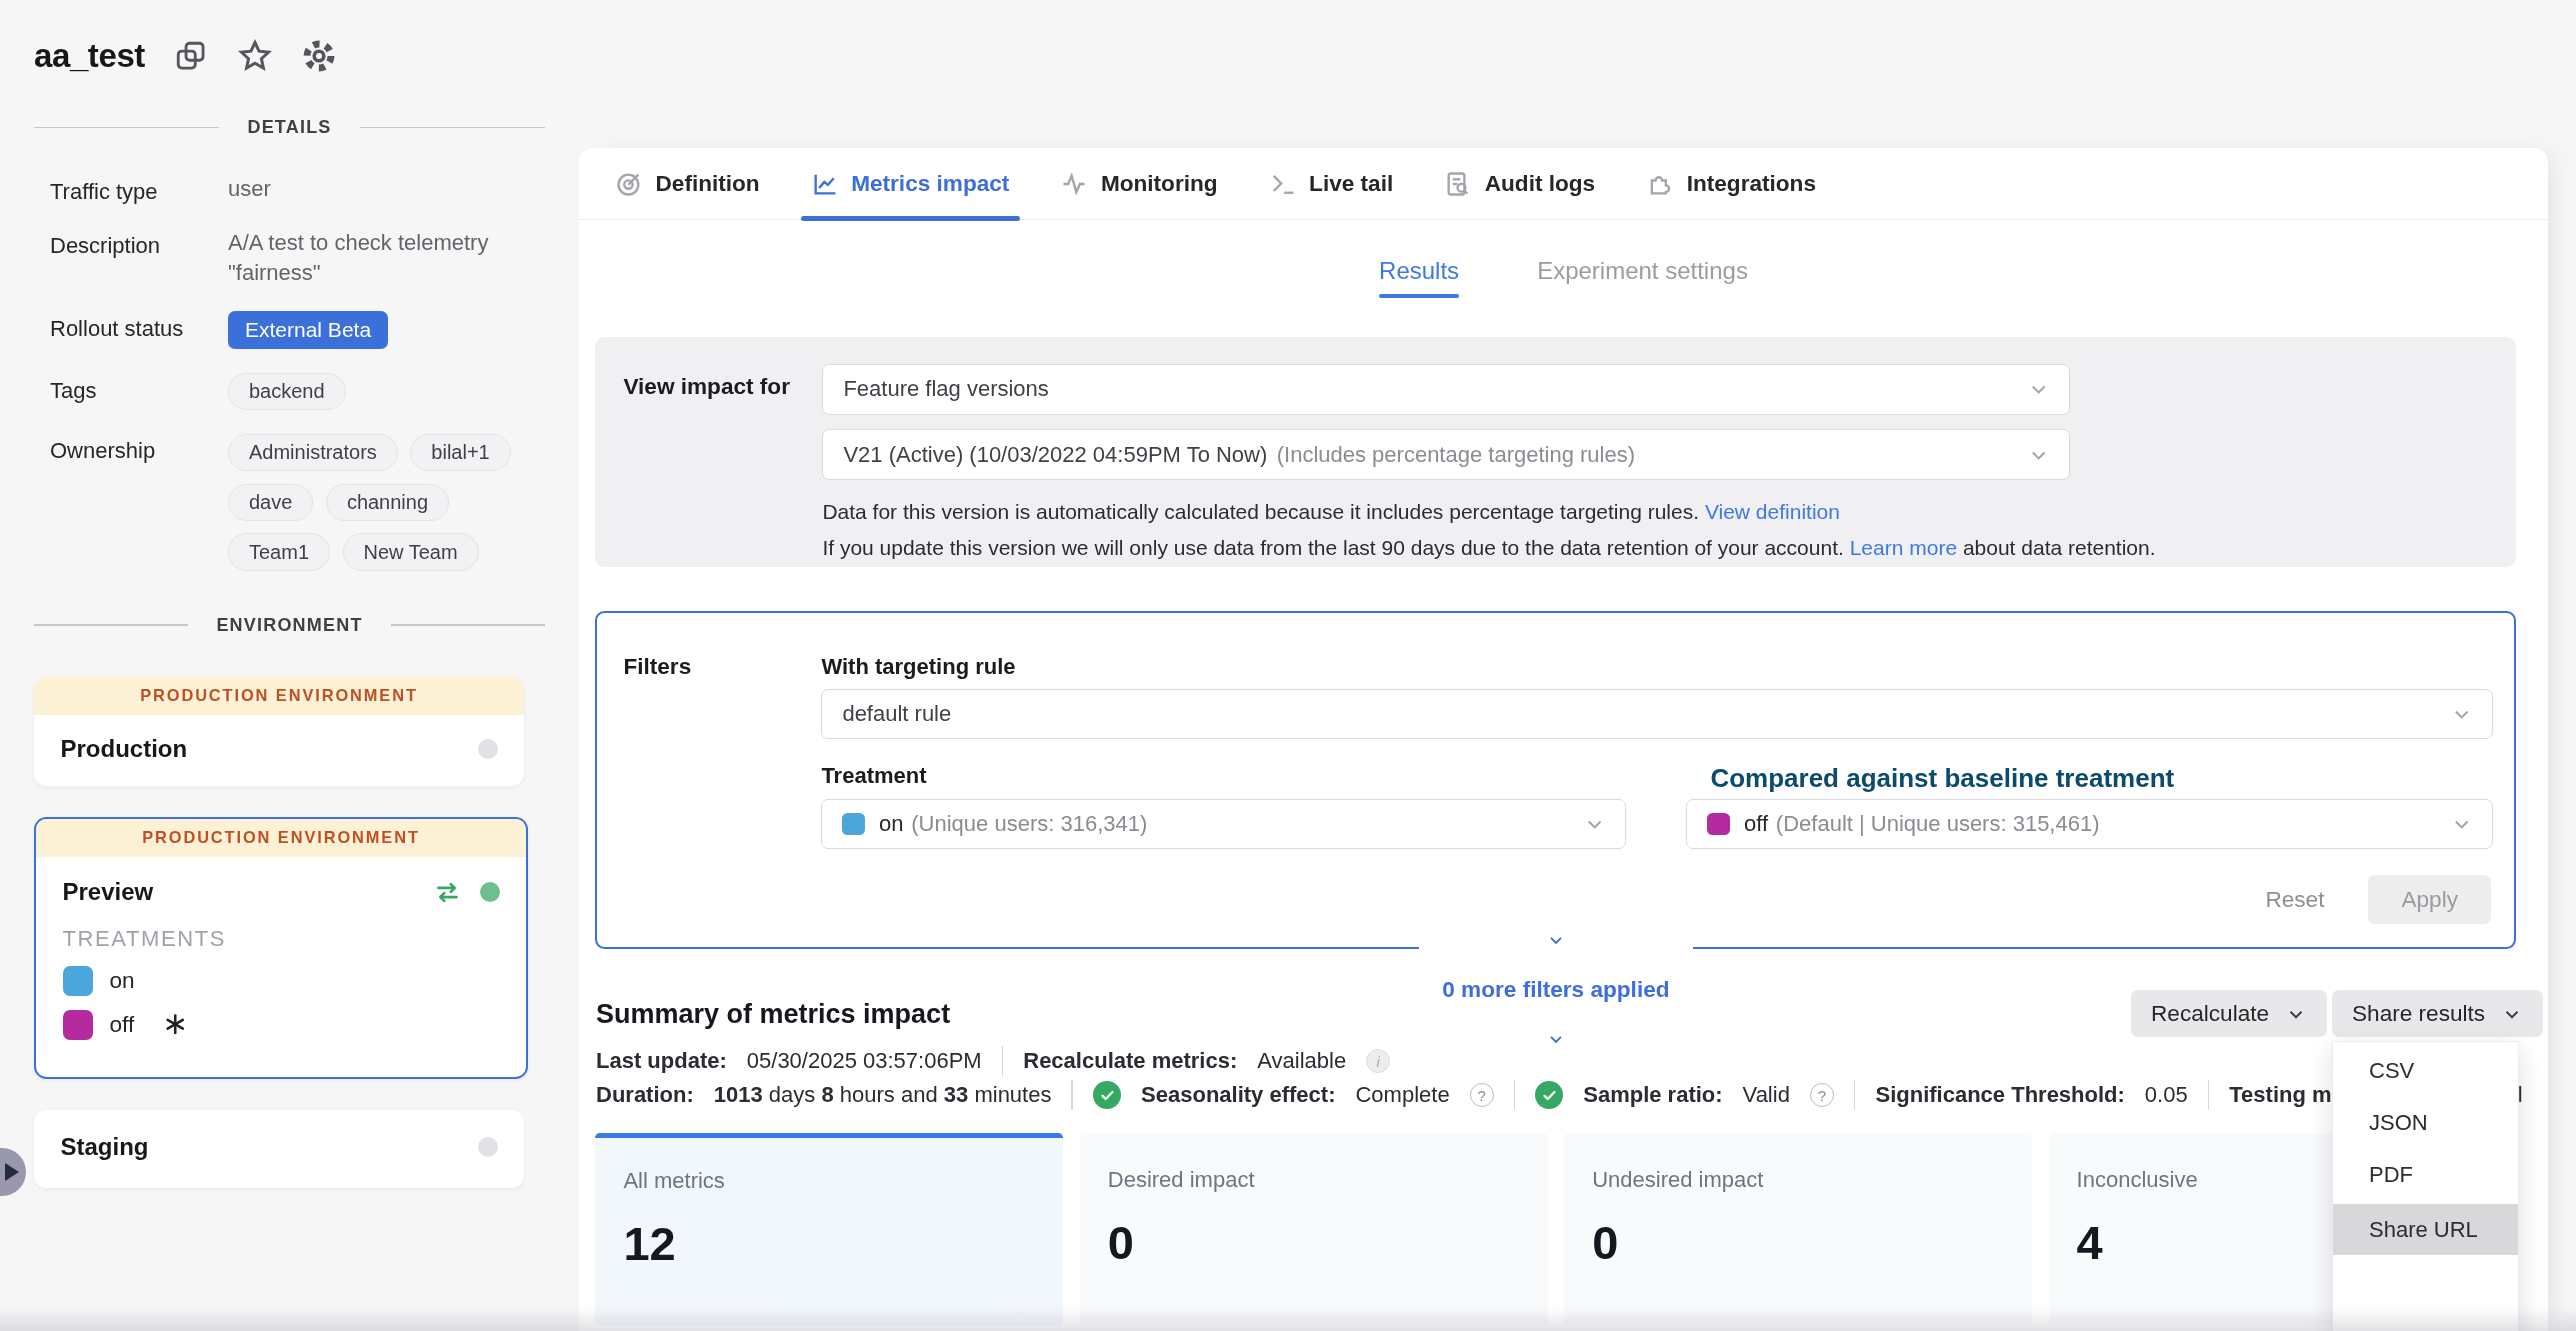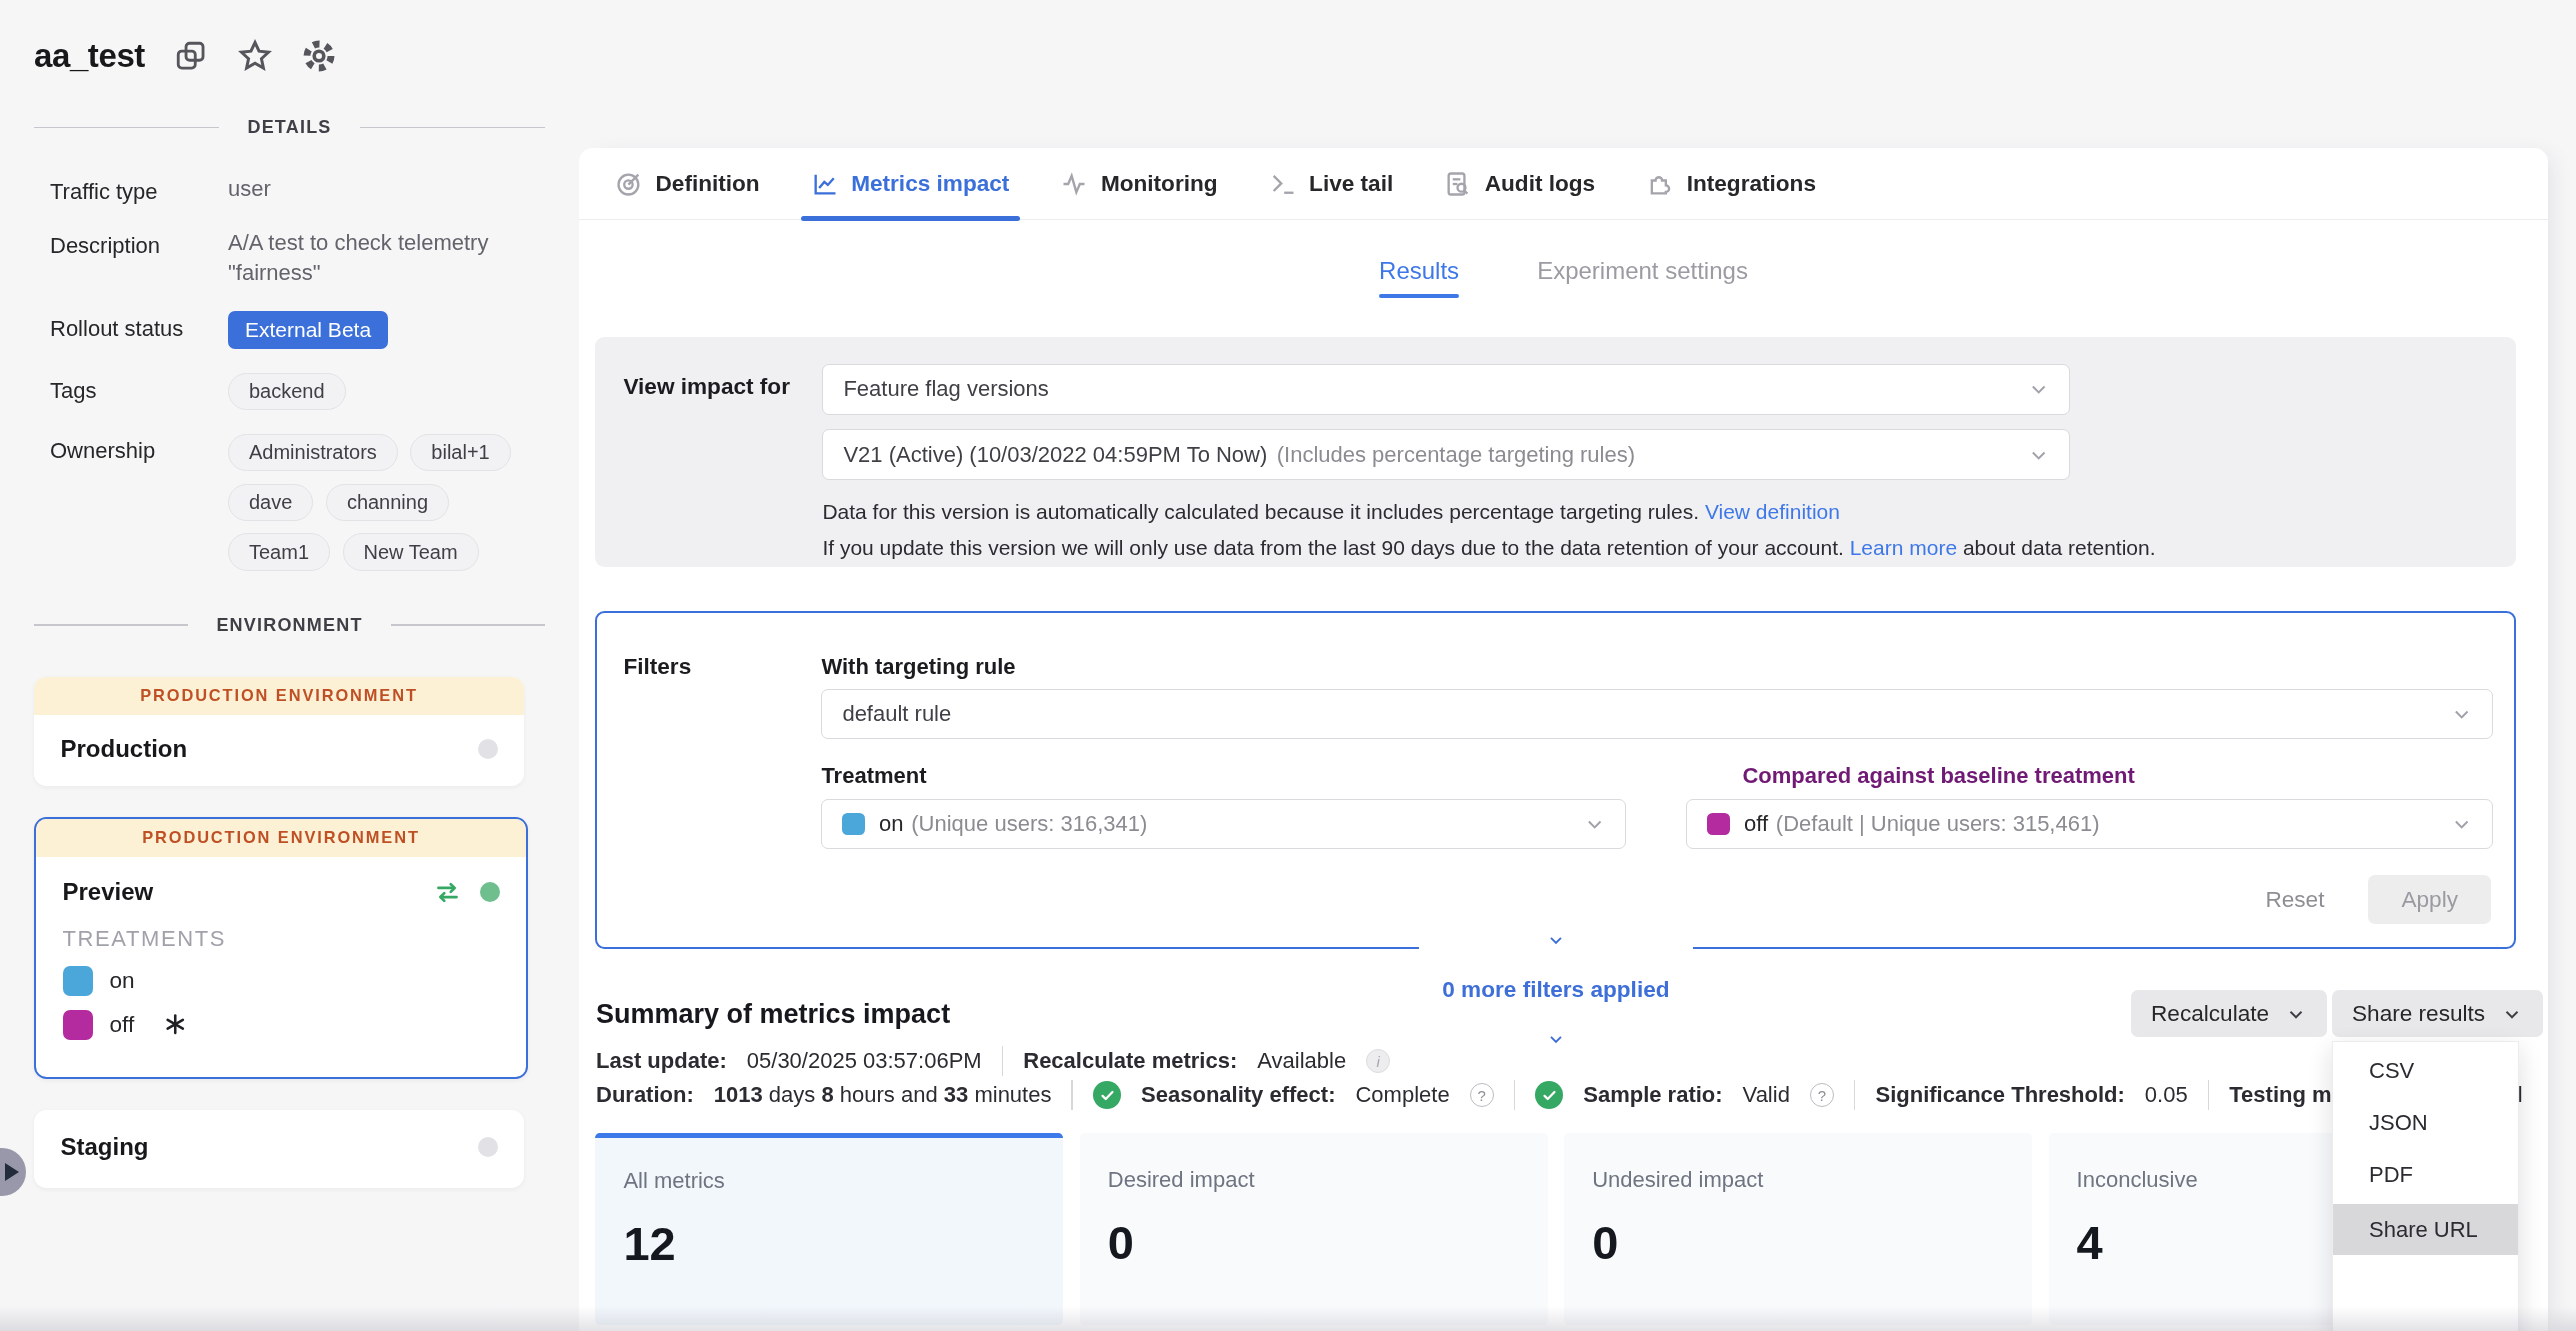--- a/index.html
+++ b/index.html
@@ -64,21 +64,21 @@
   .vp-sel2 { left:227px; top:92px; width:1248px; height:51px; }
   .vp-text { position:absolute; left:227px; top:157px; font-size:21px; line-height:36px; color:#2b2b31; }
   .link { color:#3e78e8; cursor:pointer; }
 
   
   .filters-panel { position:absolute; left:16.4px; top:463px; width:1921px; height:338px; background:#fff; border:2.3px solid #3b6fd9; border-radius:9.4px; }
   .f-label { position:absolute; left:26px; top:41px; font-size:22.6px; font-weight:700; color:#1b1b20; }
   .f-rule-label { position:absolute; left:224px; top:41px; font-size:22px; font-weight:700; color:#1b1b20; }
   .f-rule-sel { left:224px; top:76px; width:1672px; height:50px; }
   .f-col-label1 { position:absolute; left:224px; top:150px; font-size:22px; font-weight:700; color:#1b1b20; }
-  .f-col-label2 { position:absolute; left:1145px; top:150px; font-size:22px; font-weight:700; color:#701a75; }
+  .f-col-label2 { position:absolute; left:1113px; top:150px; font-size:26px; font-weight:700; color:#0c4a6e; }
   .f-sel-treat { left:224px; top:186px; width:805px; height:50px; }
   .f-sel-base { left:1089px; top:186px; width:807px; height:50px; }
   .sel-swatch { width:22.6px; height:22.6px; border-radius:5.5px; margin-right:14px; flex:none; }
   .sel-name { color:#27272a; margin-right:7.8px; }
   .f-actions { position:absolute; right:23.4px; top:262px; display:flex; align-items:center; gap:44px; }
   .reset-btn { font-size:22.6px; color:#8e8e95; cursor:pointer; }
   .apply-btn { background:#ededee; color:#9a9aa1; font-size:22.6px; border-radius:7px; padding:11.7px 33px; cursor:pointer; }
   .more-chip { position:absolute; left:50%; bottom:-17px; transform:translateX(-50%); background:#fff; display:flex; align-items:center; gap:26.5px; padding:0 23.4px; height:34px; cursor:pointer;flex-direction:column; }
   .more-chip .txt { font-size:22.6px; font-weight:700; color:#3e6fd9; white-space:nowrap; }
 

